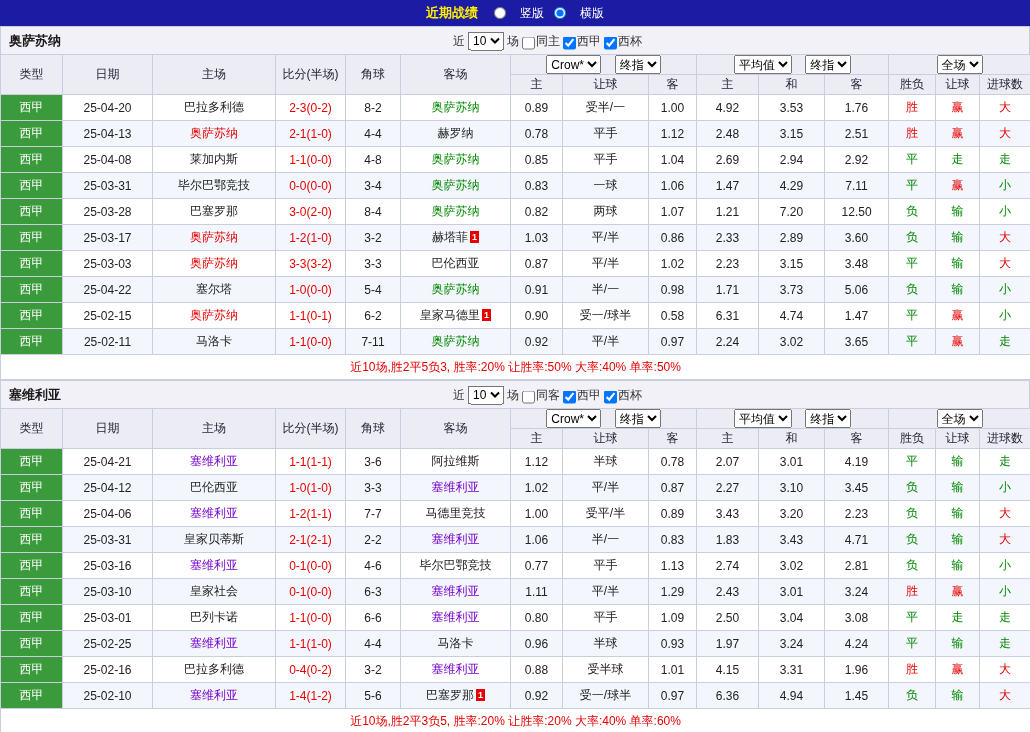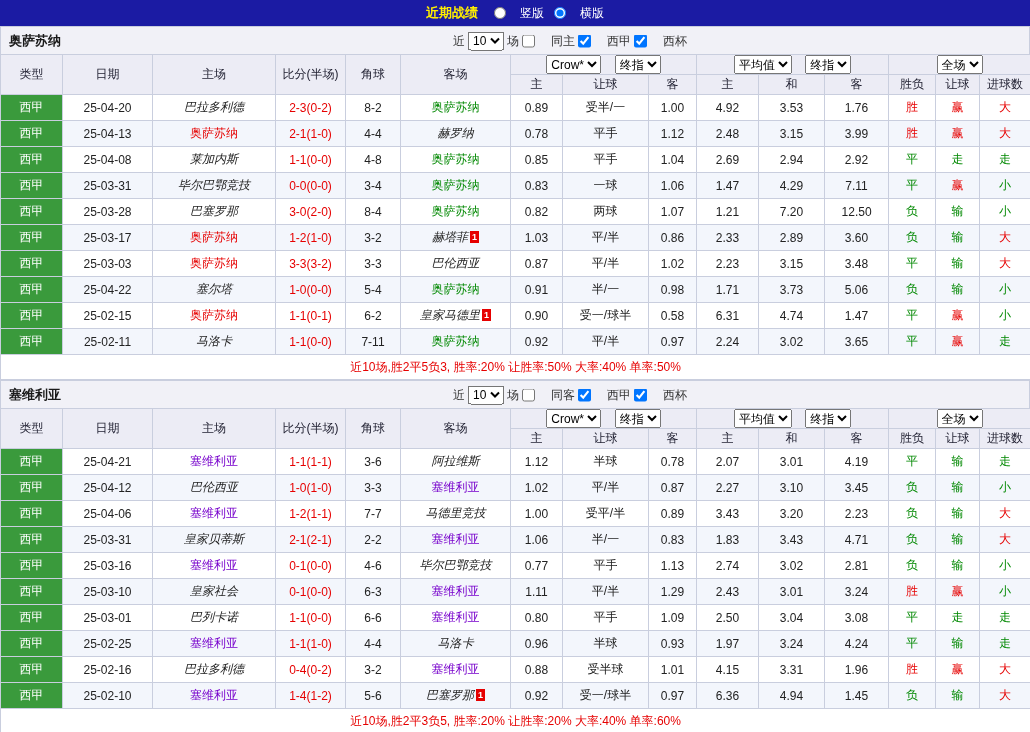--- a/index.html
+++ b/index.html
@@ -19,35 +19,35 @@
 
   .topbar{height:26px;background:var(--topbar-bg);display:flex;align-items:center;justify-content:center;gap:10px;color:#fff;}
   .topbar-title{color:#ffee00;font-weight:bold;font-size:13px;margin-right:6px;}
   .topbar label{display:flex;align-items:center;gap:14px;font-size:12px;cursor:pointer;}
   .topbar input[type=radio]{width:12px;height:12px;}
 
   .sec-head{height:28px;background:var(--sec-bg);border:1px solid var(--border);border-bottom:none;position:relative;display:flex;align-items:center;}
   .team-name{margin-left:8px;font-weight:bold;font-size:13px;color:#1a1a1a;}
   .filters{position:absolute;left:452px;top:50%;transform:translateY(-50%);display:flex;align-items:center;gap:3px;color:#333;}
   .filters select{font-size:12px;height:19px;}
-  .filters label{display:flex;align-items:center;gap:16px;cursor:pointer;}
+  .filters label{display:flex;align-items:flex-end;gap:1px;cursor:pointer;}
   .filters input[type=checkbox]{width:13px;height:13px;}
 
   table{width:1030px;border-collapse:collapse;table-layout:fixed;}
   th,td{border:1px solid var(--border);text-align:center;overflow:hidden;white-space:nowrap;padding:0 1px;}
   thead th{background:var(--hdr-bg);font-weight:normal;color:#223;height:20px;}
   thead .sel-cell select{font-size:12px;height:19px;margin:0 5px;}
   tbody td{height:26px;}
   tbody tr:nth-child(even) td{background:var(--row-alt);}
   tbody tr td.lg{background:var(--league-bg);color:#fff;}
   td.score{color:var(--red);}
   .c-red{color:var(--red);}
   .c-green{color:var(--green);}
   .c-purple{color:var(--purple);}
-  .c-black{color:#222;font-style:italic;}
+  .c-black{color:#222;}
   .team{cursor:pointer;}
   .badge{display:inline-block;background:#e60000;color:#fff;font-size:9px;line-height:12px;width:9px;height:12px;margin-left:2px;vertical-align:1px;font-weight:bold;text-align:center;}
   tfoot td{color:var(--red);height:25px;background:#fff;}
 </style>
 </head>
 <body>
 
 <div class="topbar">
   <span class="topbar-title">近期战绩</span>
   <label>
@@ -154,21 +154,21 @@
           <td>25-04-13</td>
           <td><span><span class="team c-red">奥萨苏纳</span></span></td>
           <td class="score">2-1(1-0)</td>
           <td>4-4</td>
           <td><span><span class="team c-black">赫罗纳</span></span></td>
           <td>0.78</td>
           <td>平手</td>
           <td>1.12</td>
           <td>2.48</td>
           <td>3.15</td>
-          <td>3.99</td>
+          <td>2.51</td>
           <td class="c-red">胜</td>
           <td class="c-red">赢</td>
           <td class="c-red">大</td>
         </tr>
         <tr>
           <td class="lg">西甲</td>
           <td>25-04-08</td>
           <td><span><span class="team c-black">莱加内斯</span></span></td>
           <td class="score">1-1(0-0)</td>
           <td>4-8</td>

